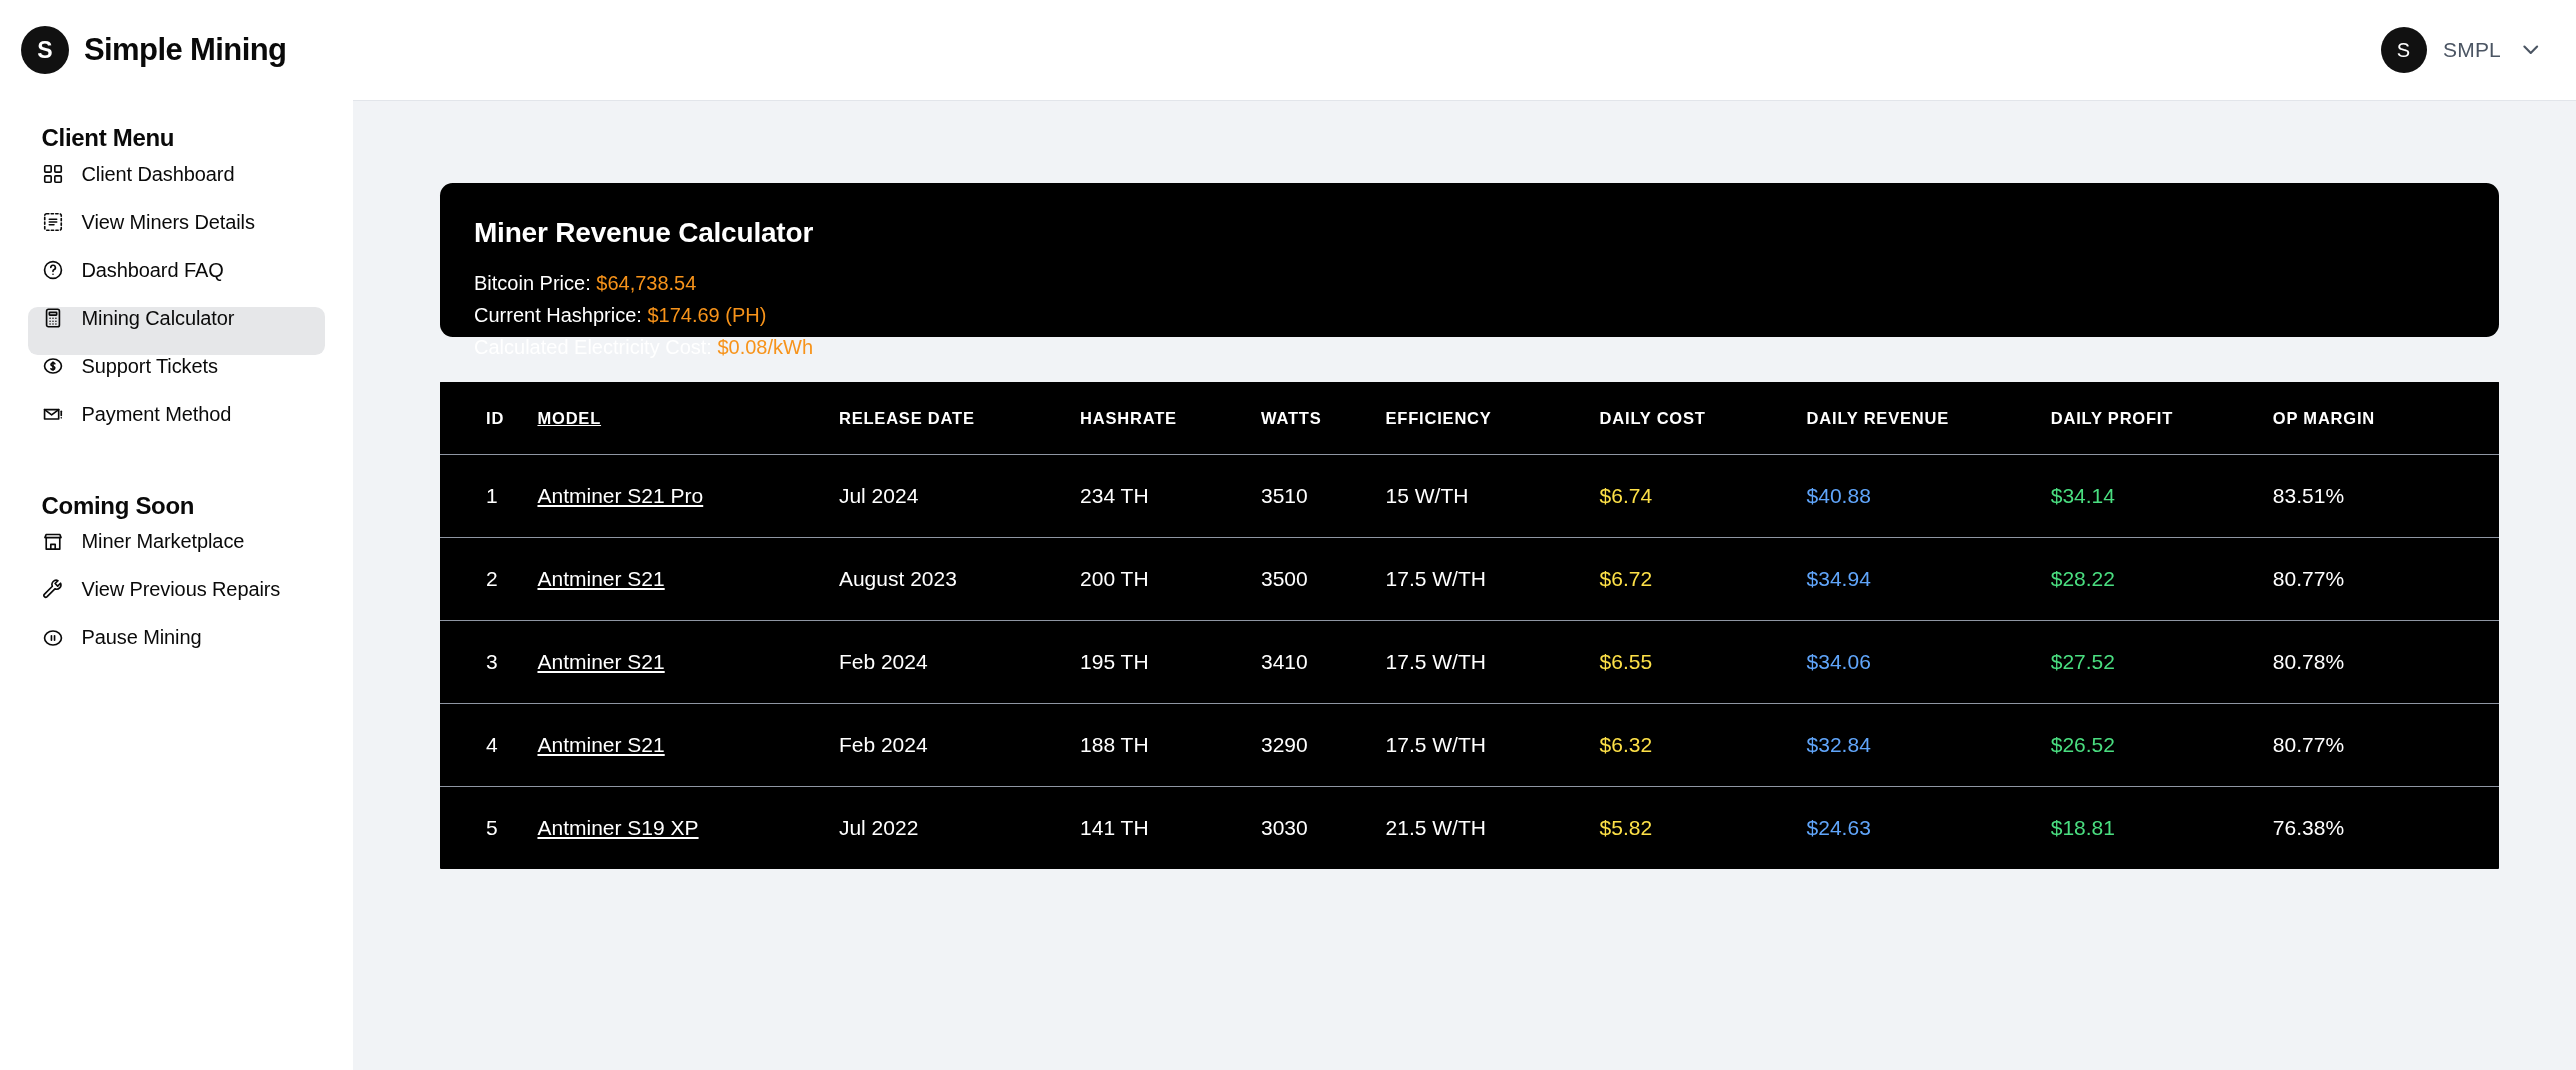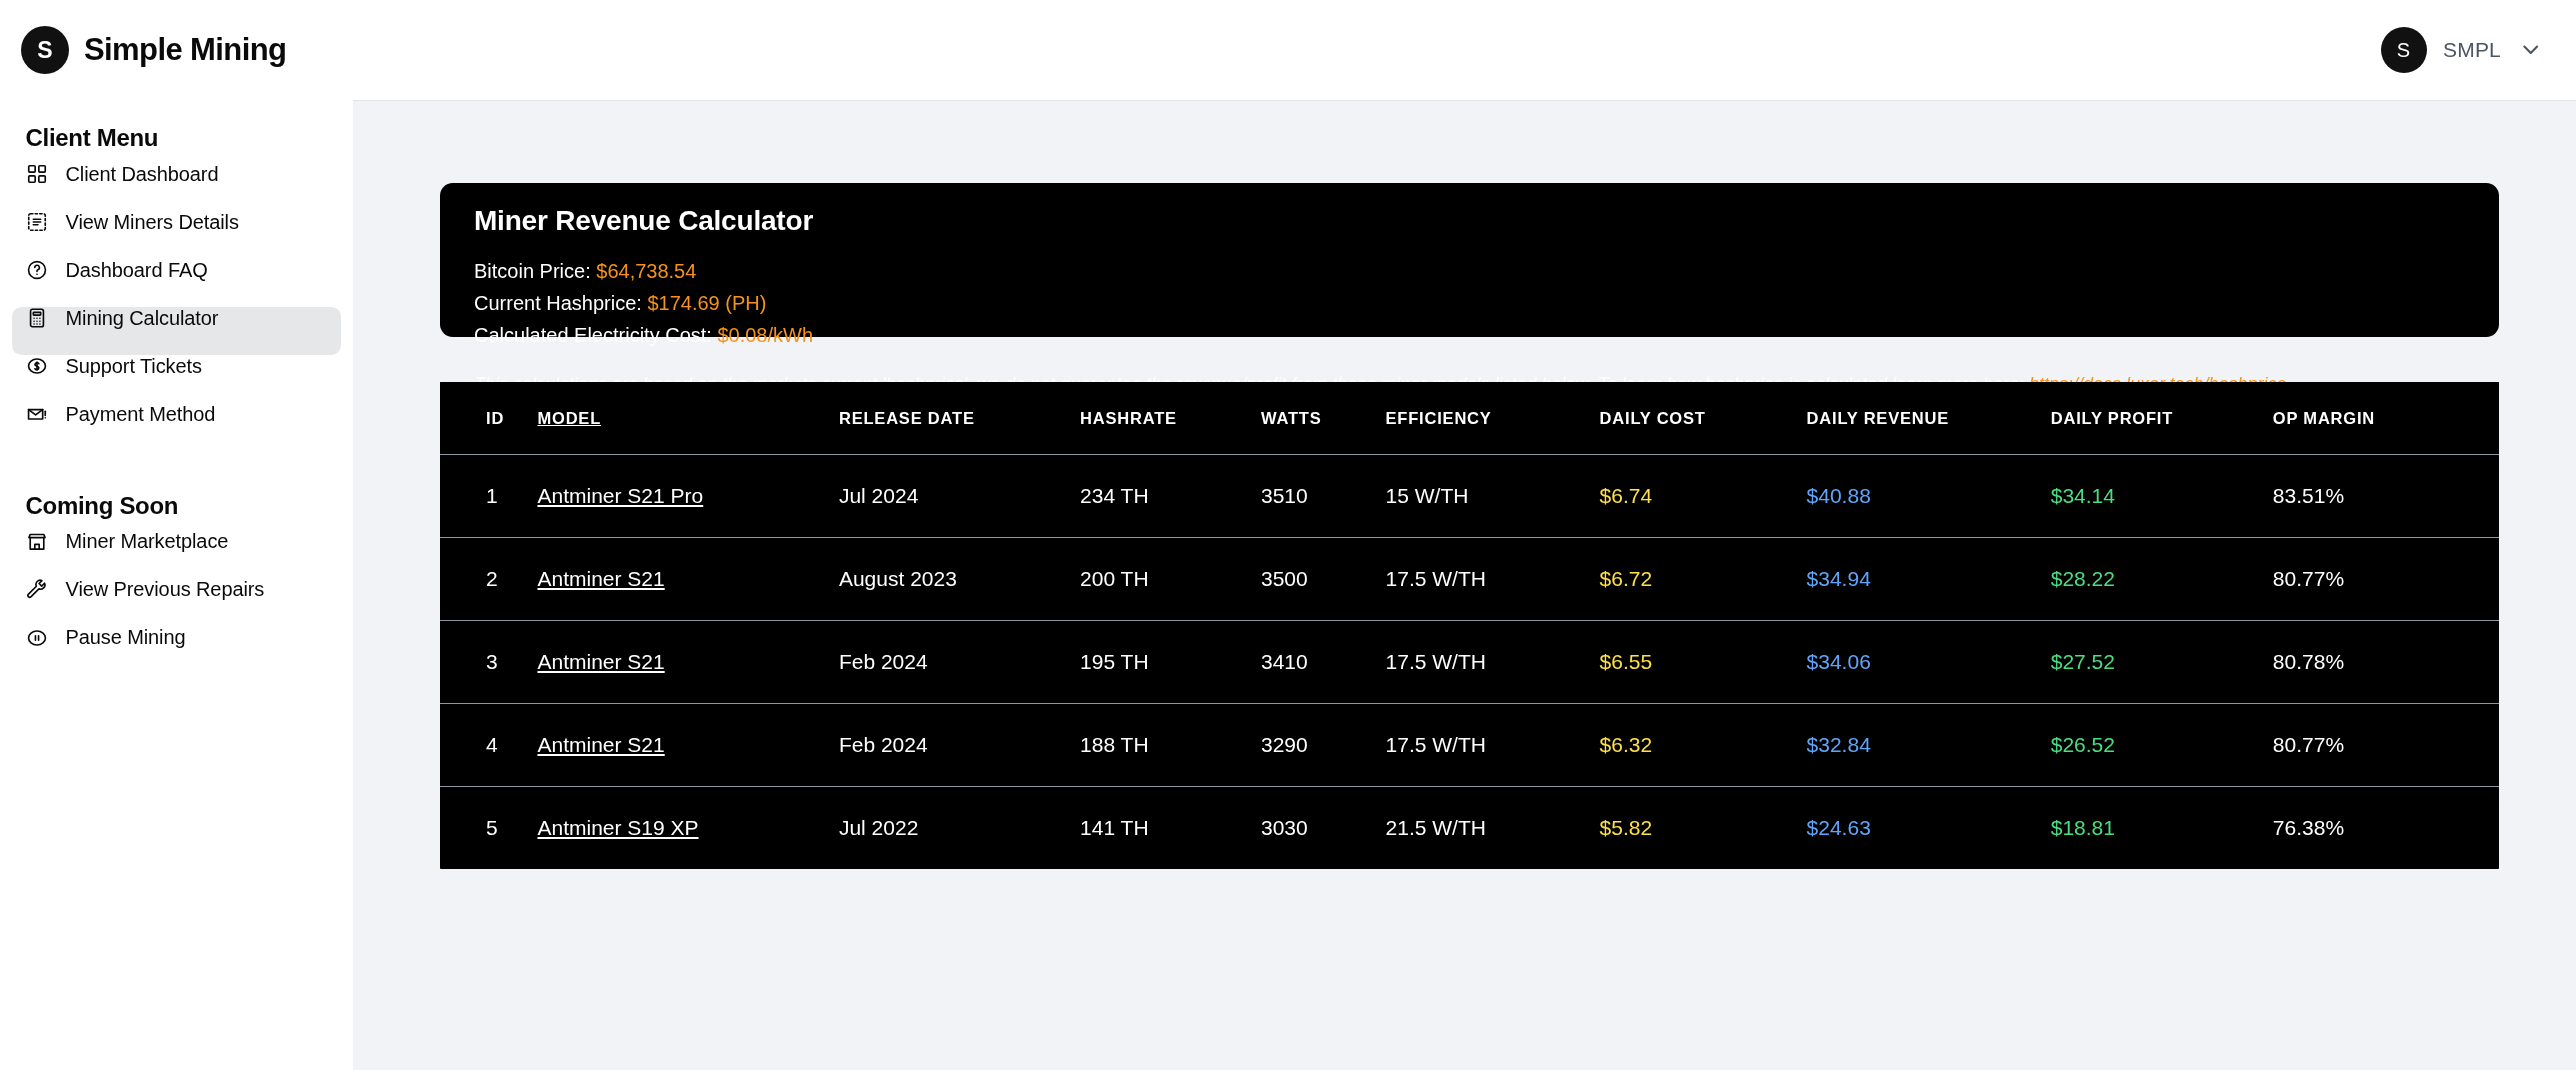--- a/index.html
+++ b/index.html
@@ -70,21 +70,21 @@
     display: flex; align-items: center; justify-content: center;
   }
 
   
   .sidebar {
     position: absolute;
     top: 100px; left: 0;
     width: 353px;
     height: 971px;
     background: #ffffff;
-    padding: 0 12px;
+    padding: 0 28px;
   }
   .side-section-title {
     font-size: 24px;
     font-weight: 700;
     color: #0a0a0a;
     letter-spacing: -0.3px;
     padding: 0 13.5px;
   }
   .side-section-title.first { margin-top: 24px; }
   .side-section-title.second { margin-top: 41px; }
@@ -125,21 +125,21 @@
 
   
   .calc-card {
     position: absolute;
     left: 87px;
     top: 82px;
     width: 2059px;
     height: 154px;
     background: #000000;
     border-radius: 12.7px;
-    padding: 24px 34px 0 34px;
+    padding: 36px 34px 0 34px;
   }
   .calc-title {
     font-size: 28px;
     font-weight: 700;
     color: #ffffff;
     letter-spacing: -0.2px;
     line-height: 1;
   }
   .calc-stats { margin-top: 19.5px; }
   .calc-line {

